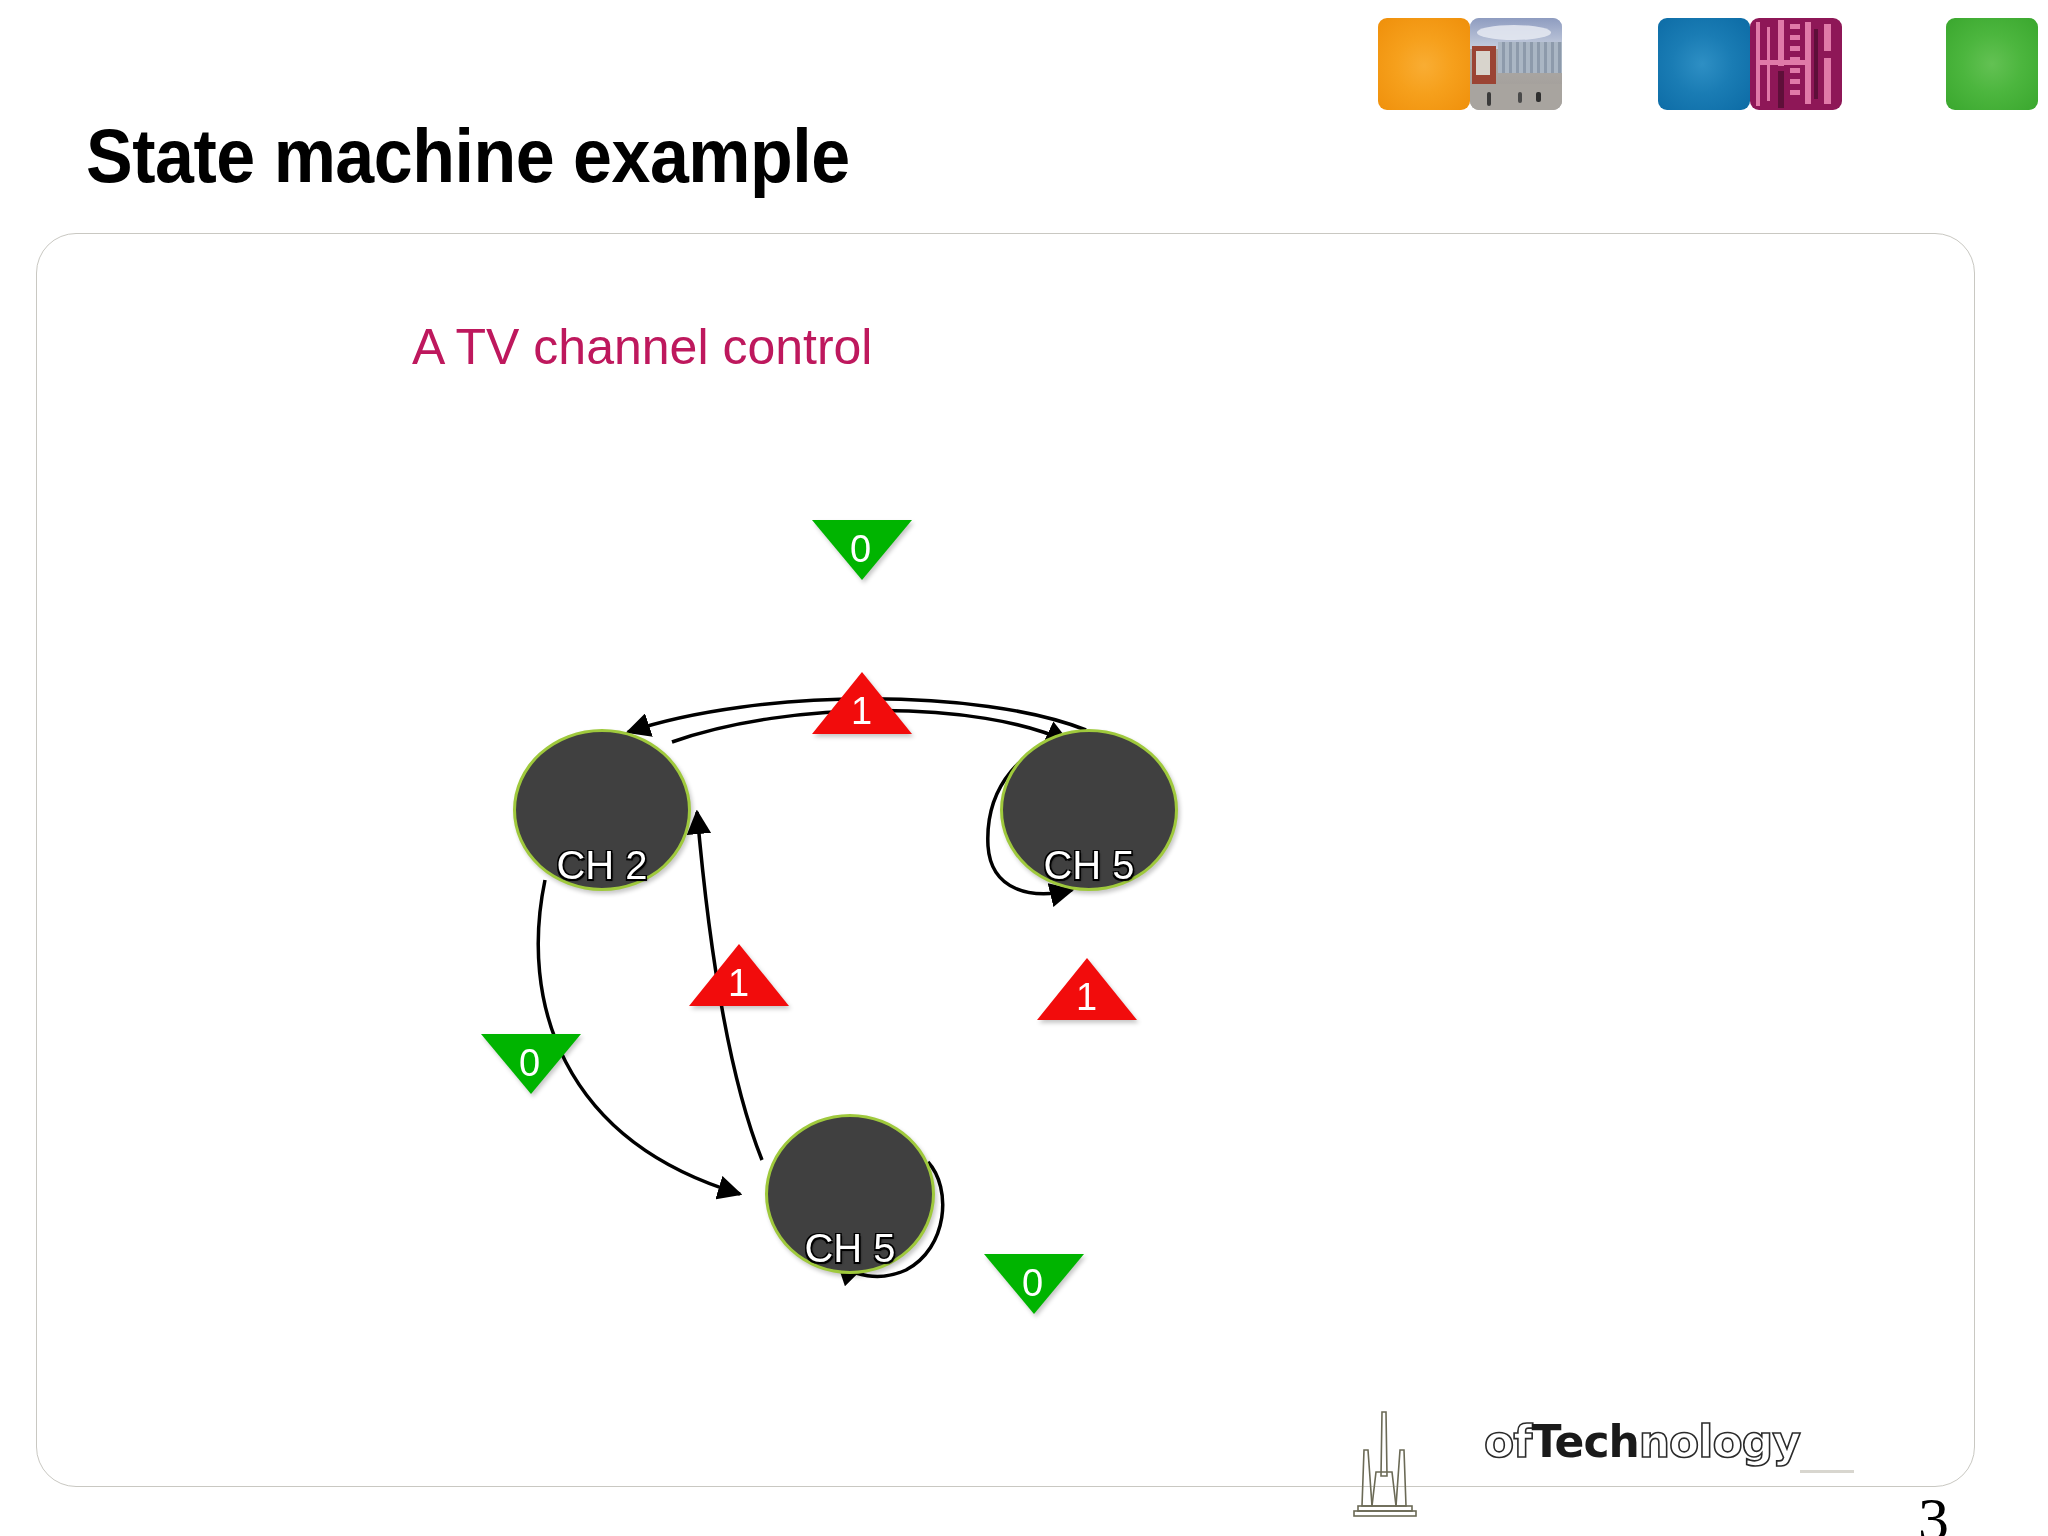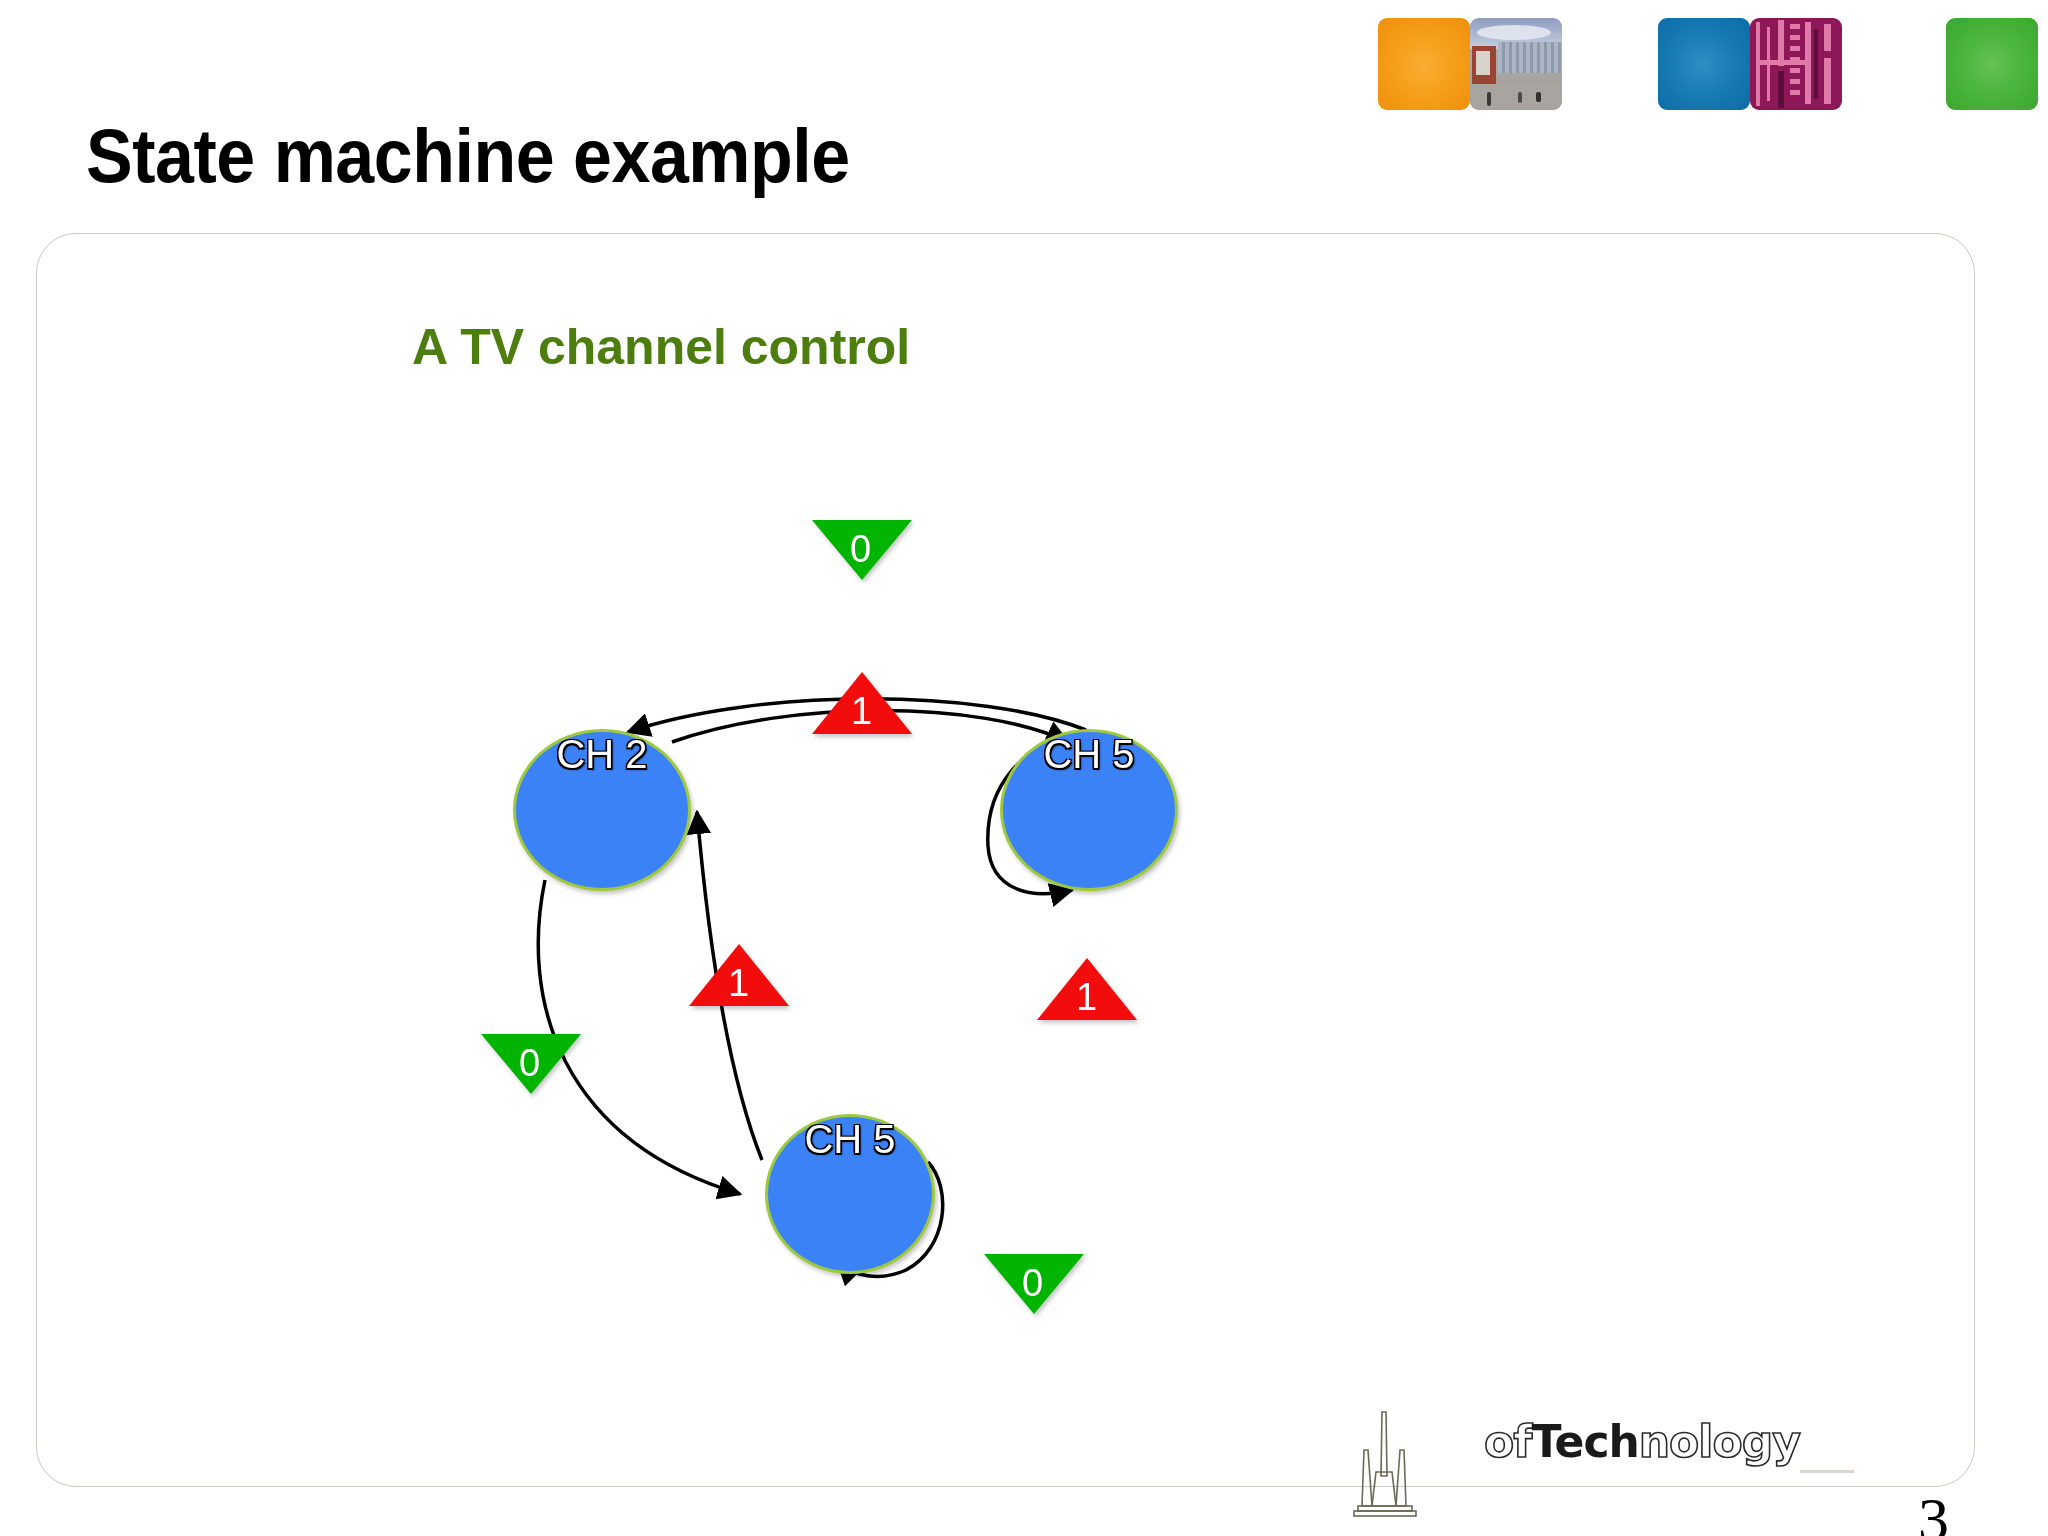--- a/index.html
+++ b/index.html
@@ -99,44 +99,43 @@
     background: transparent;
     box-sizing: border-box;
   }
 
   
   #subtitle {
     position: absolute;
     left: 412px;
     top: 318px;
     font-size: 50px;
-    color: #4d7c0f;
+    color: #be185d;
     white-space: nowrap;
-    font-weight: bold;
   }
 
   
   #diagram {
     position: absolute;
     left: 0;
     top: 0;
     width: 2048px;
     height: 1536px;
     pointer-events: none;
   }
 
   
   .state-node {
     position: absolute;
     border-radius: 50%;
-    background: #3b82f6;
+    background: #404040;
     border: 3px solid #9fc93c;
     box-shadow: 2px 3px 4px rgba(0,0,0,0.22);
     display: flex;
-    align-items: flex-start;
+    align-items: flex-end;
     justify-content: center;
     box-sizing: border-box;
   }
   .state-label {
     font-size: 40px;
     color: #ffffff;
     font-weight: normal;
     text-shadow:
       -1.5px -1.5px 0 #000, 1.5px -1.5px 0 #000,
       -1.5px  1.5px 0 #000, 1.5px  1.5px 0 #000,

